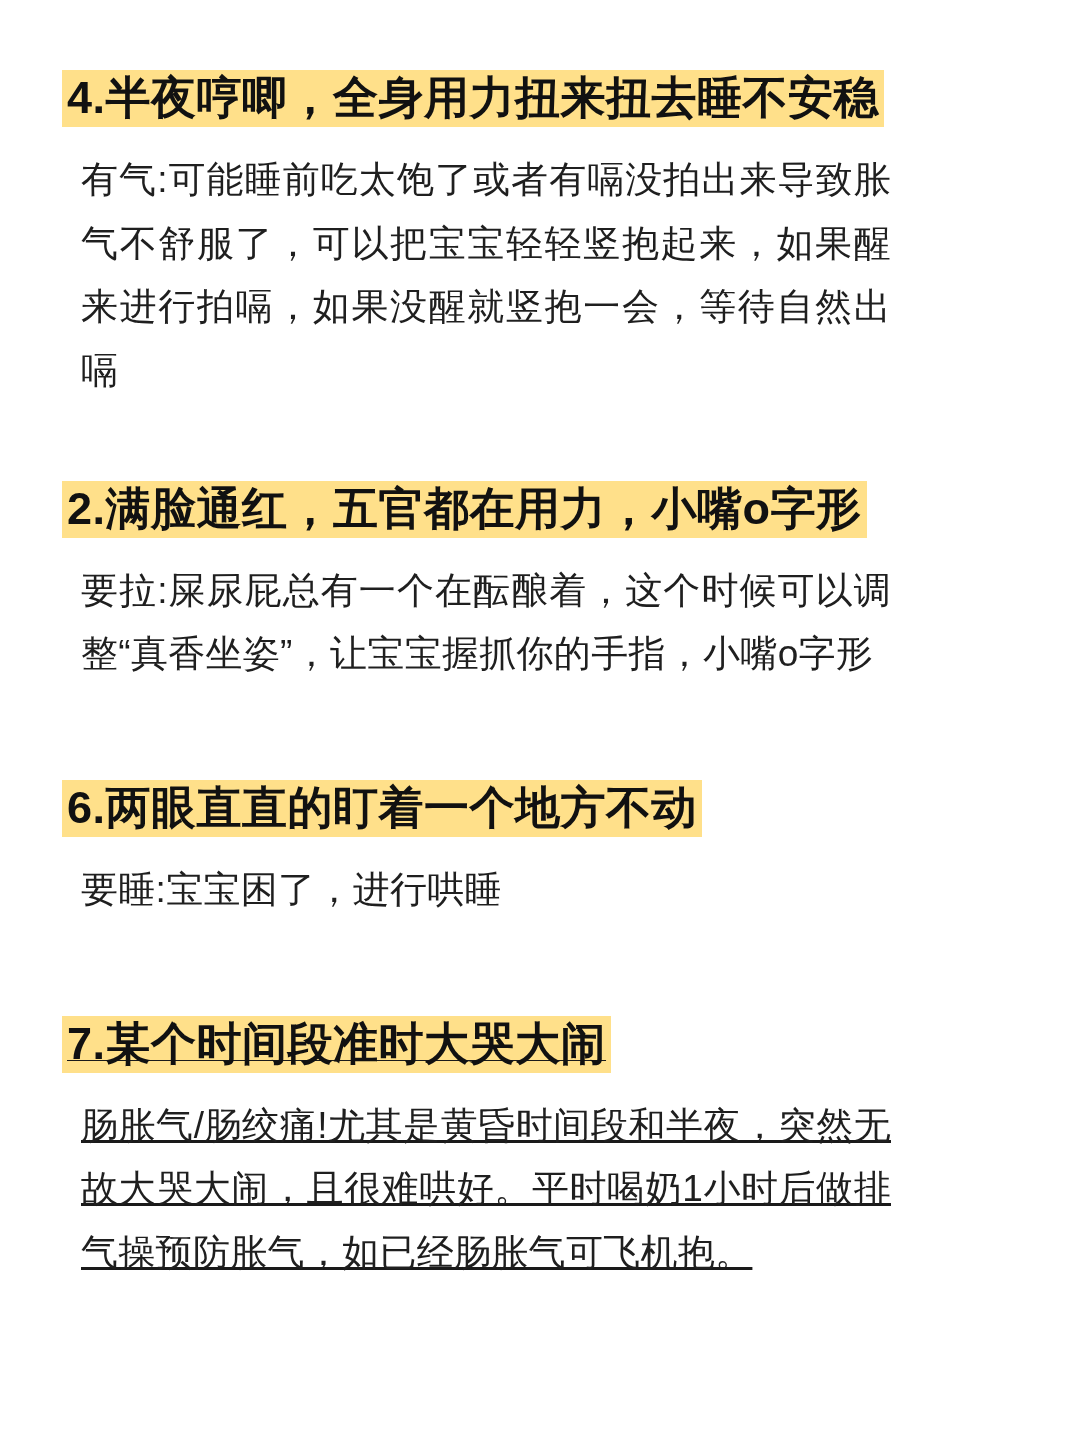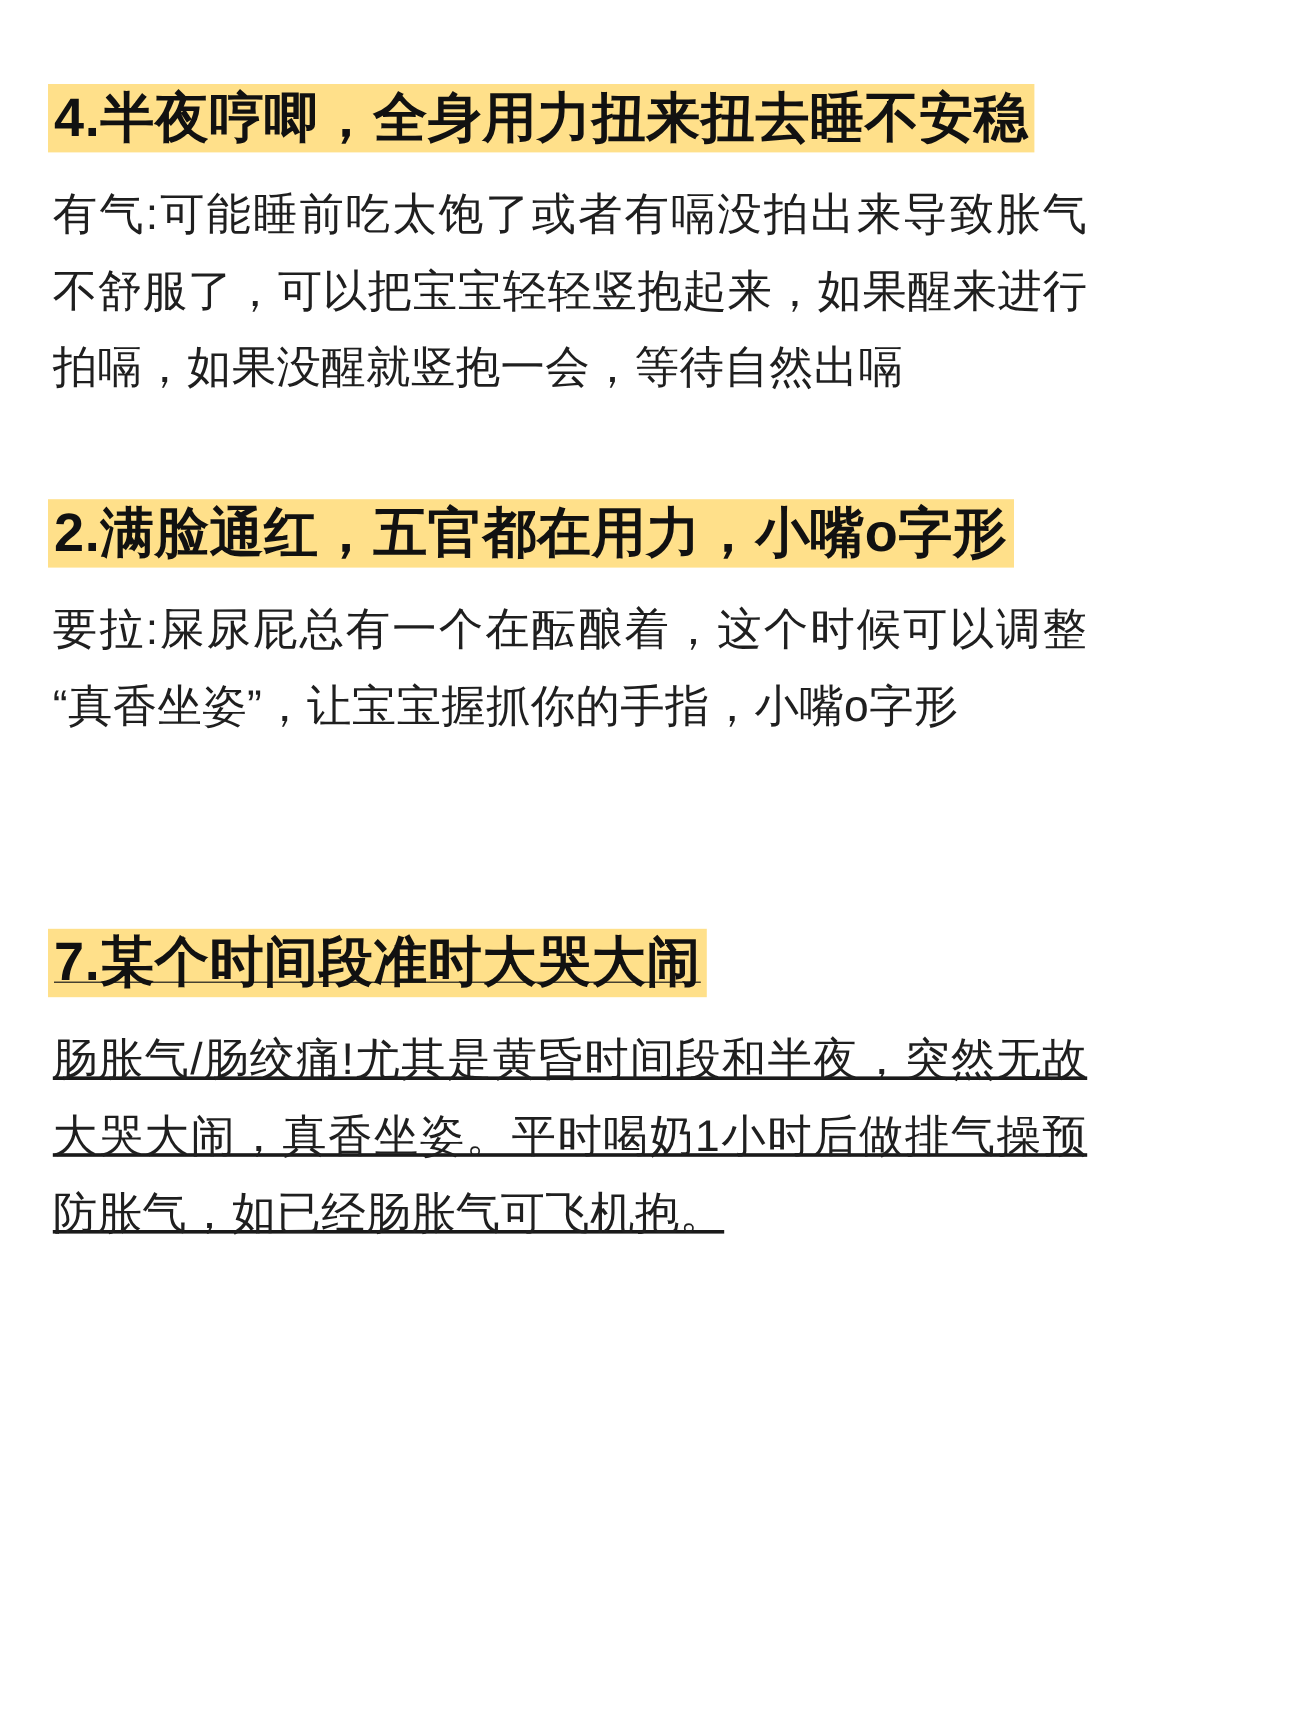--- a/index.html
+++ b/index.html
@@ -11,21 +11,21 @@
     width: 1080px;
     min-height: 1443px;
     font-family: "Liberation Sans", "DejaVu Sans", sans-serif;
     color: #1a1a1a;
     -webkit-font-smoothing: antialiased;
   }
   .page {
     width: 972px;
     min-height: 1443px;
     box-sizing: border-box;
-    padding: 62px 62px 40px 40px;
+    padding: 62px 62px 40px 62px;
     background: #ffffff;
     border-radius: 14px;
   }
   .section {
     margin-bottom: 26px;
   }
   .section:last-child {
     margin-bottom: 0;
     text-decoration: underline;
   }
@@ -43,21 +43,21 @@
     background: #ffe08a;
     box-decoration-break: clone;
     -webkit-box-decoration-break: clone;
     padding: 2px 5px 4px 5px;
   }
   .body-text {
     font-size: 37px;
     line-height: 1.72;
     color: #1f1f1f;
     letter-spacing: 0.3px;
-    margin: 0;
+    margin: 15px;
     padding: 0 4px;
     text-align: justify;
     text-justify: inter-ideograph;
   }
   .gap-md { height: 44px; }
   .gap-lg { height: 60px; }
 </style>
 </head>
 <body>
 
@@ -74,23 +74,29 @@
 
   <div class="section">
     <div class="heading-wrap">
       <span class="heading">2.满脸通红，五官都在用力，小嘴o字形</span>
     </div>
     <p class="body-text">要拉:屎尿屁总有一个在酝酿着，这个时候可以调整“真香坐姿”，让宝宝握抓你的手指，小嘴o字形</p>
   </div>
 
   <div class="gap-lg"></div>
 
+  <div class="section">
+    <div class="heading-wrap">
+      <span class="heading">6.两眼直直的盯着一个地方不动</span>
+    </div>
+    <p class="body-text">要睡:宝宝困了，进行哄睡</p>
+  </div>
 
   <div class="gap-lg"></div>
 
   <div class="section">
     <div class="heading-wrap">
       <span class="heading">7.某个时间段准时大哭大闹</span>
     </div>
-    <p class="body-text">肠胀气/肠绞痛!尤其是黄昏时间段和半夜，突然无故大哭大闹，真香坐姿。平时喝奶1小时后做排气操预防胀气，如已经肠胀气可飞机抱。</p>
+    <p class="body-text">肠胀气/肠绞痛!尤其是黄昏时间段和半夜，突然无故大哭大闹，且很难哄好。平时喝奶1小时后做排气操预防胀气，如已经肠胀气可飞机抱。</p>
   </div>
 
 </div>
 
 </body></html>

